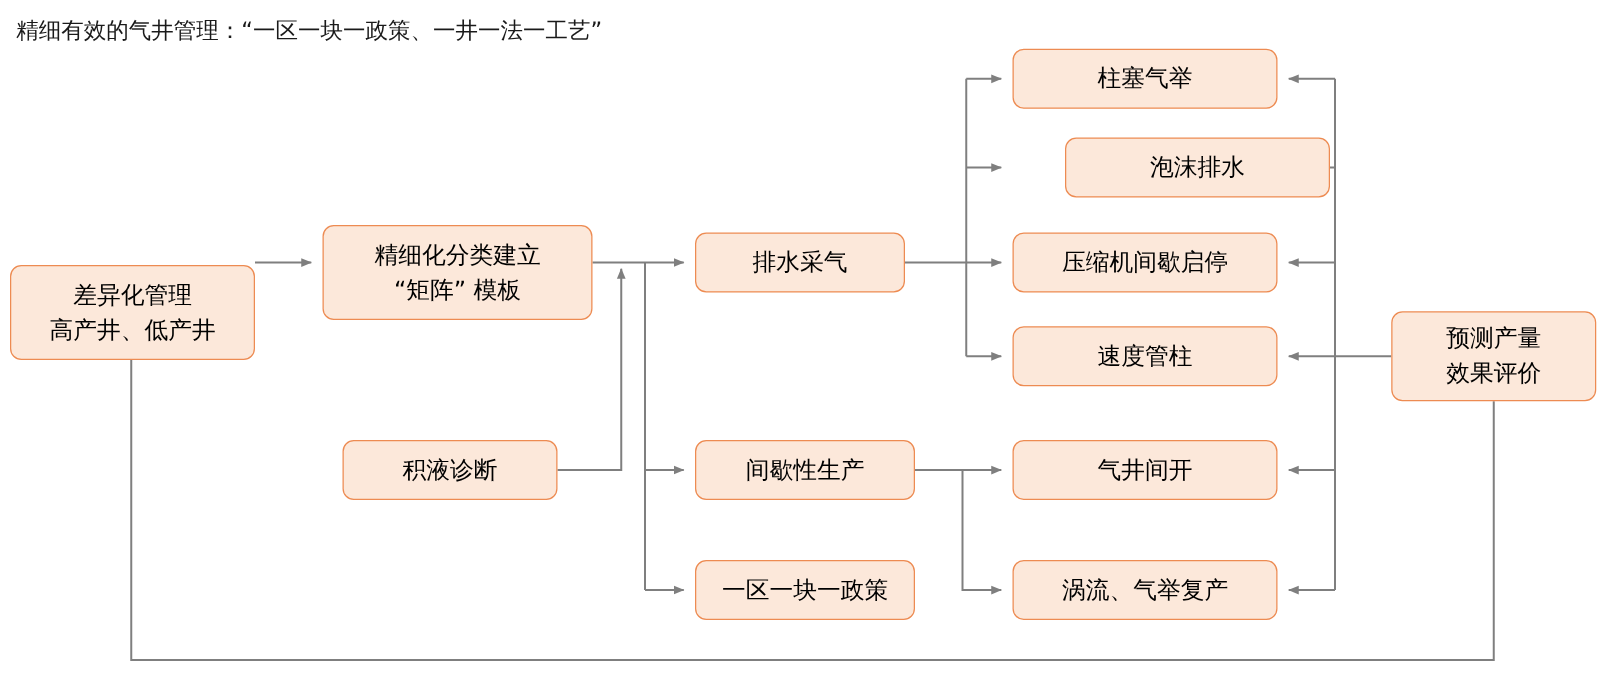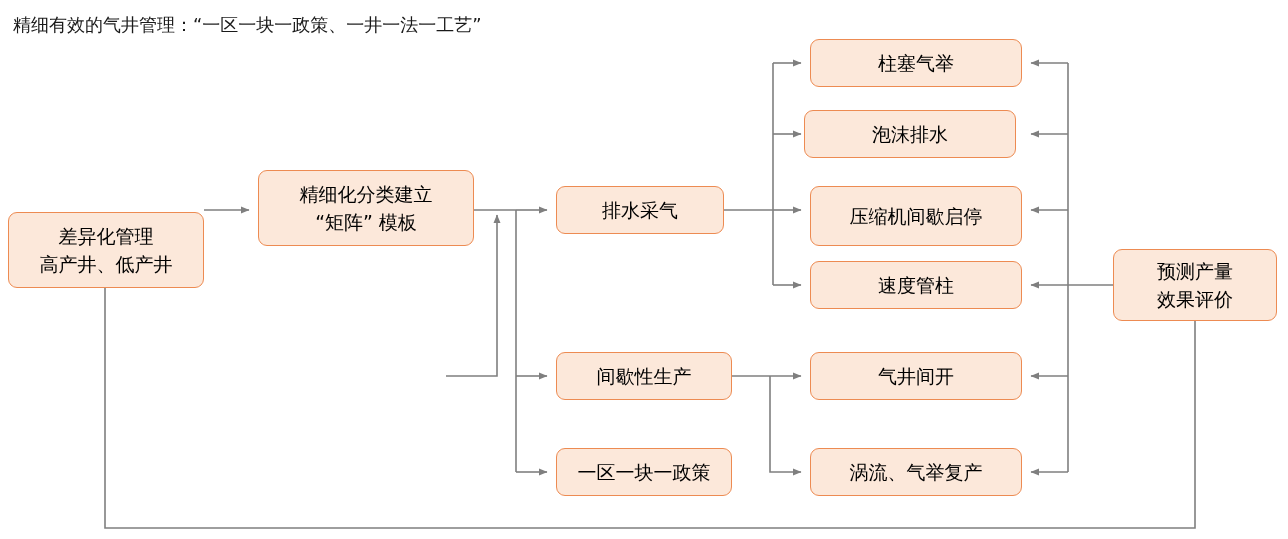--- a/index.html
+++ b/index.html
@@ -96,47 +96,50 @@
       <path d="M1195,321 L1195,528 L105,528 L105,253" marker-end="url(#arr)"></path>
 
     </g>
   </svg>
 
   <div class="node" style="left:8px;top:172px;width:196px;height:76px;margin-top:40px;">
     <span>差异化管理
 高产井、低产井</span>
   </div>
 
-  <div class="node" style="left:258px;top:170px;width:216px;height:76px;">
+  <div class="node" style="left:258px;top:180px;width:216px;height:76px;">
     <span>精细化分类建立
 “矩阵” 模板</span>
   </div>
 
+  <div class="node" style="left:274px;top:352px;width:172px;height:48px;">
+    <span>积液诊断</span>
+  </div>
 
   <div class="node" style="left:556px;top:186px;width:168px;height:48px;">
     <span>排水采气</span>
   </div>
 
   <div class="node" style="left:556px;top:352px;width:176px;height:48px;">
     <span>间歇性生产</span>
   </div>
 
   <div class="node" style="left:556px;top:448px;width:176px;height:48px;">
     <span>一区一块一政策</span>
   </div>
 
   <div class="node" style="left:810px;top:39px;width:212px;height:48px;">
     <span>柱塞气举</span>
   </div>
 
-  <div class="node" style="left:804px;top:110px;width:212px;height:48px;">
+  <div class="node" style="left:852px;top:110px;width:212px;height:48px;">
     <span>泡沫排水</span>
   </div>
 
-  <div class="node" style="left:810px;top:186px;width:212px;height:60px;">
+  <div class="node" style="left:810px;top:186px;width:212px;height:48px;">
     <span>压缩机间歇启停</span>
   </div>
 
   <div class="node" style="left:810px;top:261px;width:212px;height:48px;">
     <span>速度管柱</span>
   </div>
 
   <div class="node" style="left:810px;top:352px;width:212px;height:48px;">
     <span>气井间开</span>
   </div>

